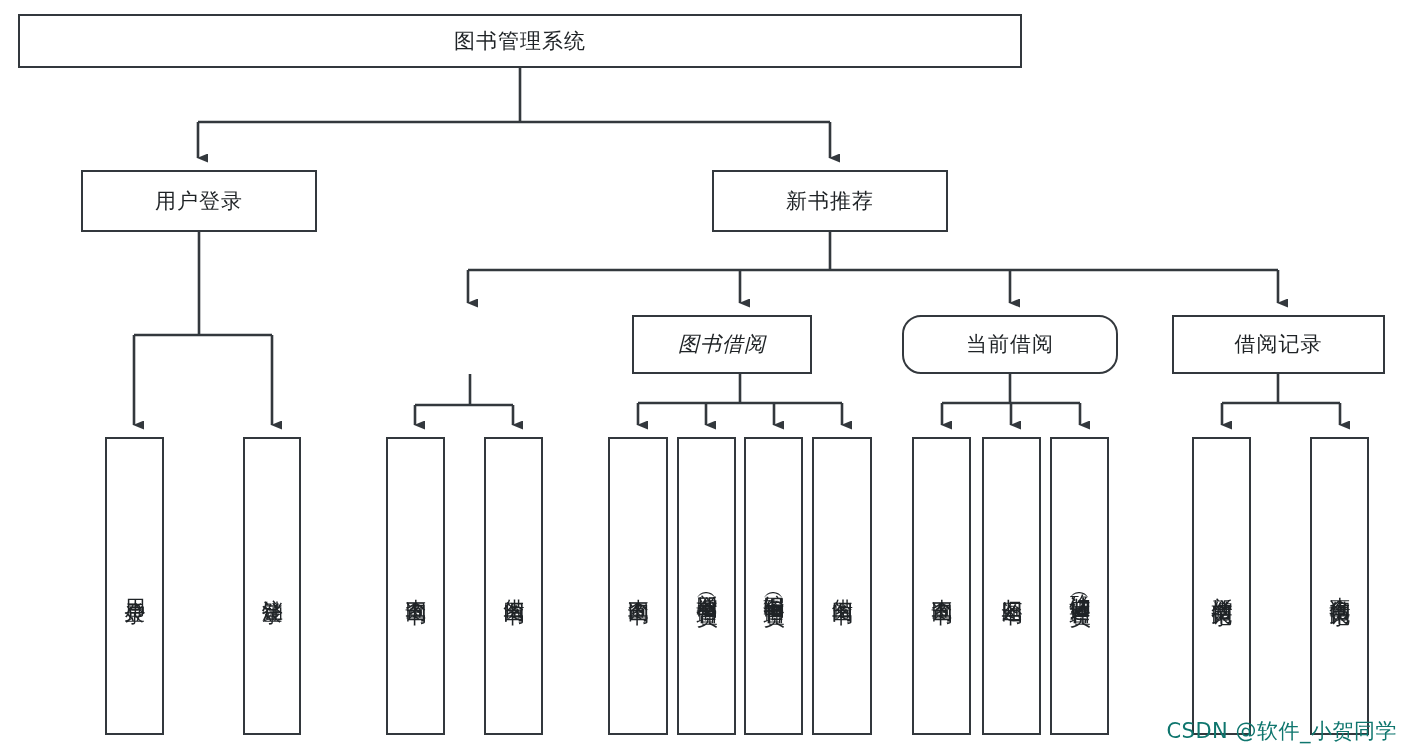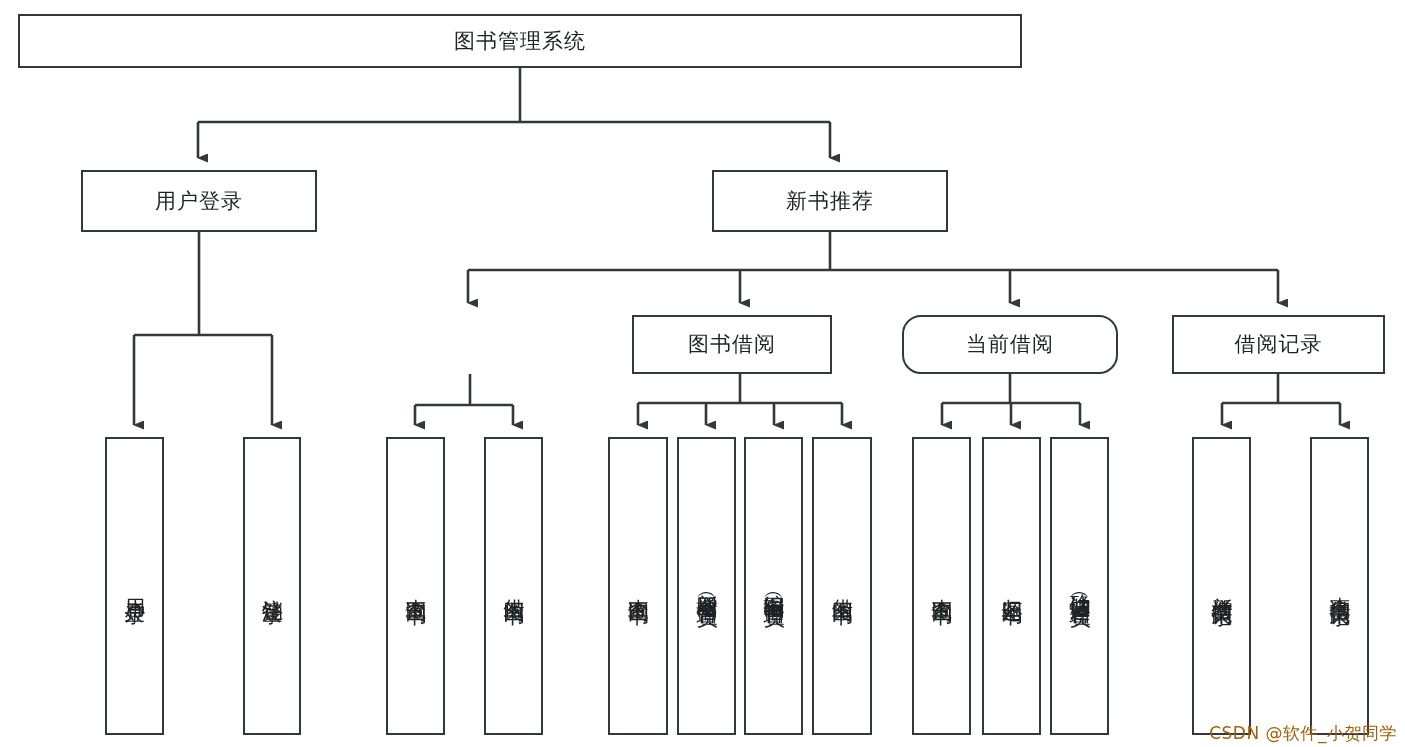--- a/index.html
+++ b/index.html
@@ -48,22 +48,22 @@
     font-size:21px;
     line-height:1.28;
     letter-spacing:2px;
     white-space:nowrap;
     max-height:280px;
   }
   #watermark{
     position:absolute;
     right:8px;
     bottom:2px;
-    font-size:17px;
-    color:#a16207;
+    font-size:21px;
+    color:#0f766e;
     letter-spacing:.5px;
     white-space:nowrap;
     z-index:5;
     font-family:"DejaVu Sans","Liberation Sans",sans-serif;
   }
 </style>
 </head>
 <body>
 
 <div id="diagram">
@@ -122,21 +122,21 @@
     <span class="label">图书管理系统</span>
   </div>
 
   <div class="node" style="left:81px;top:170px;width:236px;height:62px;">
     <span class="label">用户登录</span>
   </div>
   <div class="node" style="left:712px;top:170px;width:236px;height:62px;">
     <span class="label">新书推荐</span>
   </div>
 
-  <div class="node" style="left:632px;top:315px;width:200px;height:59px;">
+  <div class="node" style="left:632px;top:315px;width:180px;height:59px;font-style:italic;">
     <span class="label">图书借阅</span>
   </div>
   <div class="node" style="left:902px;top:315px;width:216px;height:59px;border-radius:19px;">
     <span class="label">当前借阅</span>
   </div>
   <div class="node" style="left:1172px;top:315px;width:213px;height:59px;align-items:center;">
     <span class="label">借阅记录</span>
   </div>
 
   <div class="node leaf" style="left:105px;top:437px;width:59px;height:298px;">

